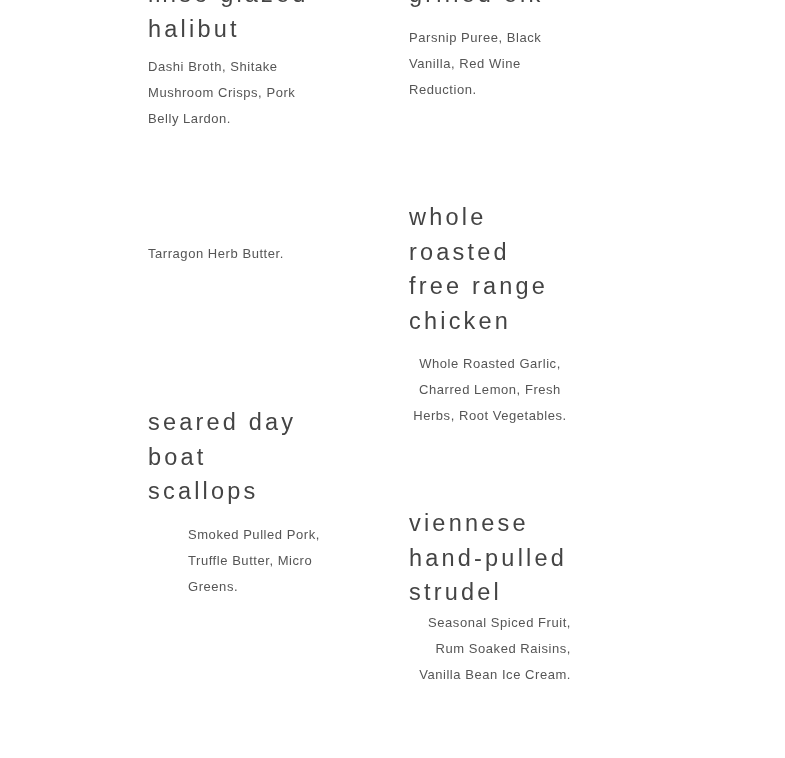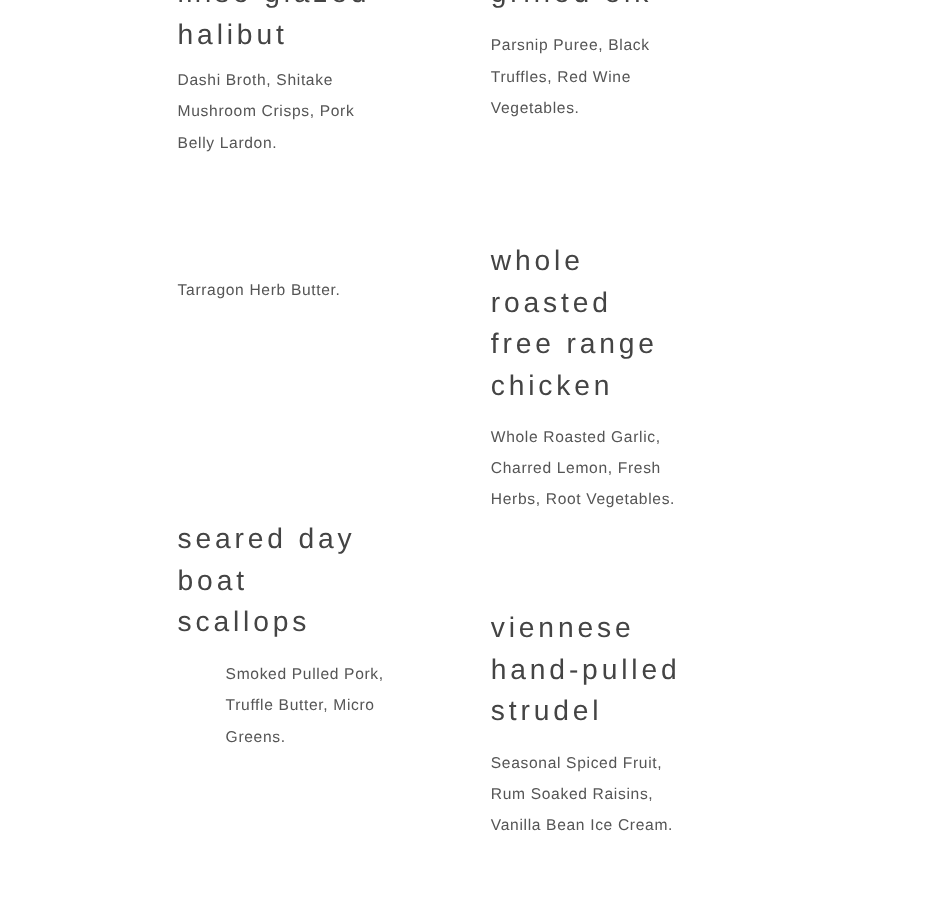--- a/index.html
+++ b/index.html
@@ -40,41 +40,41 @@
 </head>
 <body>
 
 <div class="menu-item" style="left:148px; top:-23px;">
   <h3 class="dish-title">miso glazed
 halibut</h3>
   <p class="dish-desc" style="margin-top:8px; width:160px;">Dashi Broth, Shitake Mushroom Crisps, Pork Belly Lardon.</p>
 </div>
 
 <div class="menu-item" style="left:148px; top:216px;">
-  <p class="dish-desc" style="margin-top:13px; width:160px;">Tarragon Herb Butter.</p>
+  <p class="dish-desc" style="margin-top:25px; width:160px;">Tarragon Herb Butter.</p>
 </div>
 
-<div class="menu-item" style="left:148px; top:432px;">
+<div class="menu-item" style="left:148px; top:405px;">
   <h3 class="dish-title">seared day
 boat
 scallops</h3>
   <p class="dish-desc" style="margin-top:13px; width:150px;margin-left:40px;">Smoked Pulled Pork, Truffle Butter, Micro Greens.</p>
 </div>
 
 <div class="menu-item" style="left:409px; top:-23px;">
   <h3 class="dish-title">grilled elk</h3>
-  <p class="dish-desc" style="margin-top:13px; width:150px;">Parsnip Puree, Black Truffles, Red Wine Vegetables.</p>
+  <p class="dish-desc" style="margin-top:13px; width:150px;">Parsnip Puree, Black Vanilla, Red Wine Reduction.</p>
 </div>
 
 <div class="menu-item" style="left:409px; top:200px;">
   <h3 class="dish-title">whole
 roasted
 free range
 chicken</h3>
-  <p class="dish-desc" style="margin-top:13px; width:162px;">Whole Roasted Garlic, Charred Lemon, Fresh Herbs, Root Vegetables.</p>
+  <p class="dish-desc" style="margin-top:13px; width:162px;text-align:center;">Whole Roasted Garlic, Charred Lemon, Fresh Herbs, Root Vegetables.</p>
 </div>
 
 <div class="menu-item" style="left:409px; top:506px;">
   <h3 class="dish-title">viennese
 hand-pulled
 strudel</h3>
-  <p class="dish-desc" style="margin-top:13px; width:162px;">Seasonal Spiced Fruit, Rum Soaked Raisins, Vanilla Bean Ice Cream.</p>
+  <p class="dish-desc" style="width:162px;text-align:right;">Seasonal Spiced Fruit, Rum Soaked Raisins, Vanilla Bean Ice Cream.</p>
 </div>
 
 </body></html>

